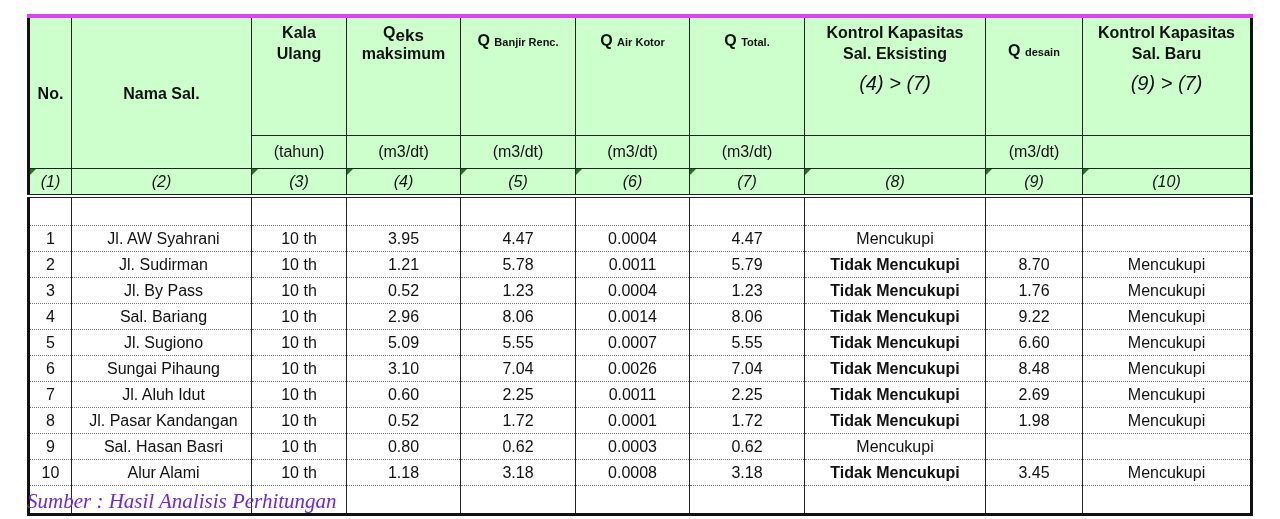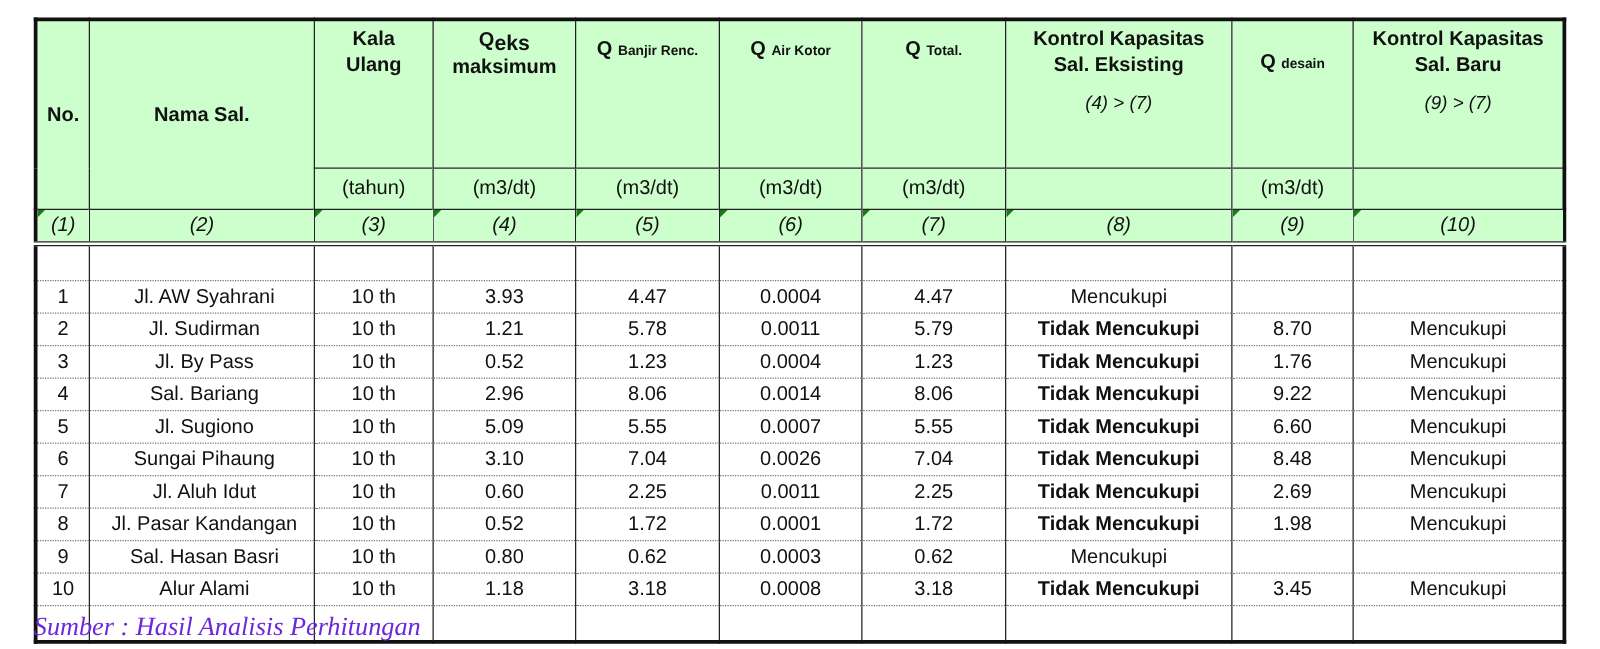--- a/index.html
+++ b/index.html
@@ -5,29 +5,29 @@
     html, body { margin: 0; padding: 0; background: #ffffff; }
     body { width: 1280px; height: 519px; position: relative; overflow: hidden;
            font-family: "Liberation Sans", sans-serif; color: #111; }
     .wrap { position: absolute; left: 27px; top: 14px; }
     table.tbl { border-collapse: collapse; table-layout: fixed; border: 3px solid #111; }
     table.tbl td { padding: 0; overflow: hidden; white-space: nowrap; text-align: center; vertical-align: middle; font-size: 16px; }
     col.c1 { width: 43px; } col.c2 { width: 180px; } col.c3 { width: 95px; } col.c4 { width: 114px; }
     col.c5 { width: 115px; } col.c6 { width: 114px; } col.c7 { width: 115px; } col.c8 { width: 181px; }
     col.c9 { width: 97px; } col.c10 { width: 169px; }
     .hdr td { background: #ccffcc; border-left: 1.5px solid #222; border-right: 1.5px solid #222; }
-    .h-main td { height: 95px; font-weight: bold; font-size: 16px; line-height: 21px; border-top: 2px solid #d946ef; margin-top: 48px; }
+    .h-main td { height: 95px; font-weight: bold; font-size: 16px; line-height: 21px; border-top: 4px solid #d946ef; margin-top: 48px; }
     .h-main td.mid { vertical-align: middle; }
     .h-main td.top { vertical-align: top; padding-top: 4px; }
     .h-unit td { height: 32px; border-top: 1.5px solid #222; font-weight: normal; font-size: 16px; }
     .h-num td { height: 25px; border-top: 1.5px solid #222; border-bottom: 4px double #222; font-style: italic; font-size: 16px; position: relative; }
     .tri { position: absolute; left: 0; top: 0; width: 0; height: 0; border-top: 6px solid #1a7a1a; border-right: 6px solid transparent; }
     .sub { font-size: 11px; font-weight: bold; }
     .subeks { font-size: 17px; font-weight: bold; position: relative; top: 3px; }
-    .formula { font-weight: normal; font-style: italic; font-size: 15px; display: block; margin-top: 9px; }
+    .formula { font-weight: normal; font-style: italic; font-size: 20px; display: block; margin-top: 9px; }
     .body td { border-left: 1.5px solid #222; border-right: 1.5px solid #222; border-bottom: 1px dotted #777; height: 25px; background: #fff; font-size: 16px; line-height: 22px; }
     .body td.name { text-align: center; padding-left: 4px; }
     .body td.bold { font-weight: bold; }
     .body tr.blank-top td { height: 27px; }
     .body tr.blank-bot td { height: 27px; border-bottom: none; }
     .source { position: absolute; left: 27px; top: 489px; font-family: "Liberation Serif", serif; font-style: italic; font-size: 21px; color: #6d28d9; }
   </style>
 </head>
 <body>
 
@@ -91,21 +91,21 @@
           <td></td>
           <td></td>
           <td></td>
           <td></td>
           <td></td>
       </tr>
     <tr>
           <td>1</td>
           <td class="name">Jl. AW Syahrani</td>
           <td>10 th</td>
-          <td>3.93</td>
+          <td>3.95</td>
           <td>4.47</td>
           <td>0.0004</td>
           <td>4.47</td>
           <td>Mencukupi</td>
           <td></td>
           <td></td>
         </tr>
         <tr>
           <td>2</td>
           <td class="name">Jl. Sudirman</td>

